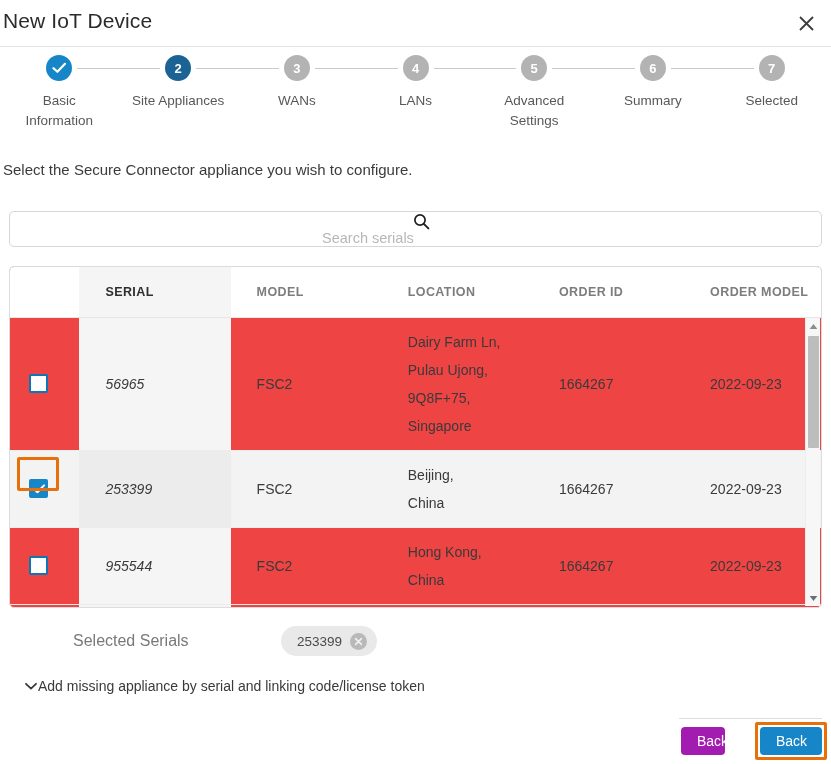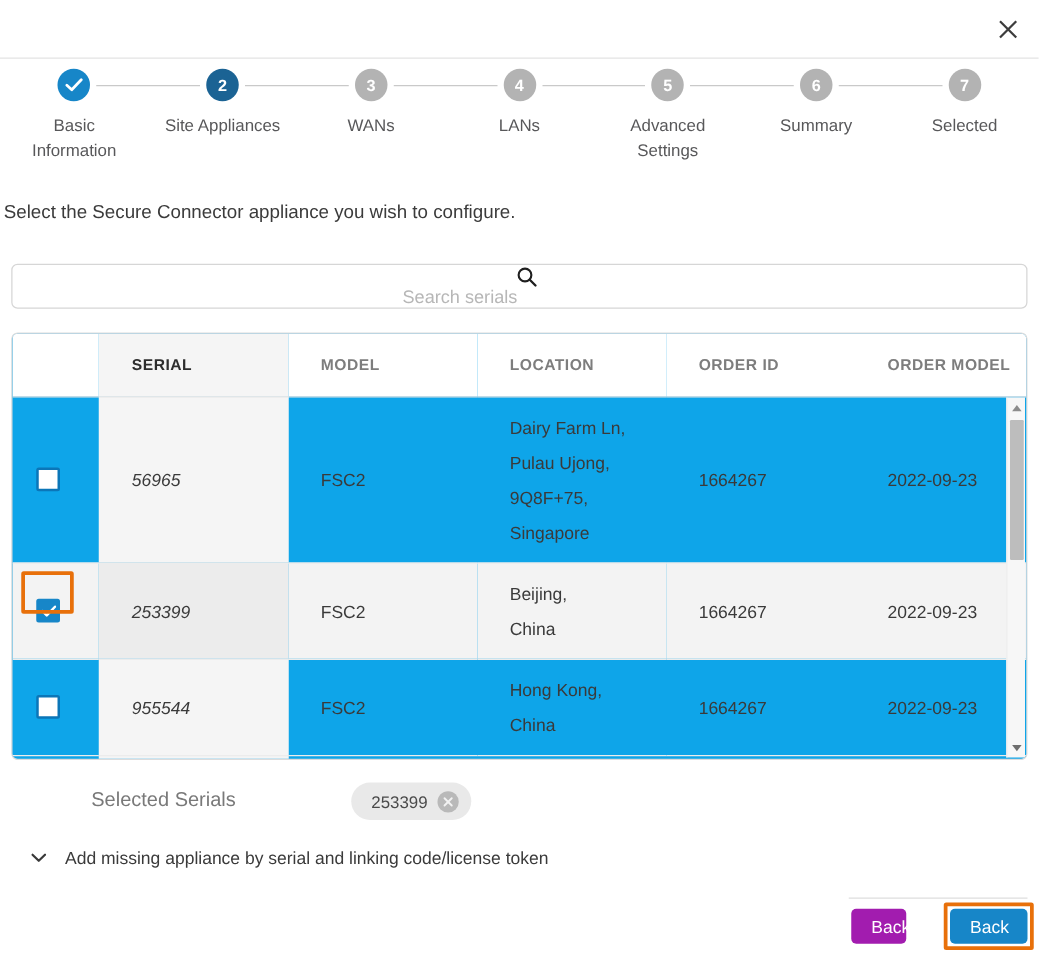--- a/index.html
+++ b/index.html
@@ -74,21 +74,21 @@
   .search-input {
     flex:1; border:none; outline:none; background:transparent;
     font-family:"Liberation Sans", sans-serif; font-size:14.5px;
     color:#333; margin-left:10px; margin-right:10px;
   }
   .search-input::placeholder { color:#b7b7b7; }
 
   
   .table-wrap {
     position:absolute; left:9px; top:266px; width:813px; height:342px;
-    border:1px solid #dcdcdc; border-radius:5px; background:#0ea5e9;
+    border:1px solid #dcdcdc; border-radius:5px; background:#ef4444;
     overflow:hidden;
   }
   table.grid { width:100%; border-collapse:collapse; table-layout:fixed; }
   table.grid col.c-check { width:68px; }
   table.grid col.c-serial { width:148px; }
   table.grid col.c-model { width:148px; }
   table.grid col.c-loc   { width:148px; }
   table.grid col.c-order { width:148px; }
   table.grid col.c-date  { width:134px; }
 
@@ -153,21 +153,21 @@
     display:flex; align-items:center; gap:8px; font-size:13.5px;
   }
   .chip-x {
     width:17px; height:17px; border-radius:50%; background:#b9b9b9;
     display:flex; align-items:center; justify-content:center; cursor:pointer;
   }
 
   
   .expander {
     position:absolute; left:24px; top:675px; height:22px;
-    display:flex; align-items:center; gap:14px; cursor:pointer;
+    display:flex; align-items:center; cursor:pointer;
   }
   .expander .chev { width:14px; height:14px; display:flex;
     align-items:center; justify-content:center; }
   .expander .exp-text { font-size:14px; color:#3a3a3a; }
 
   
   .footer-sep {
     position:absolute; left:679px; top:718px; width:143px;
     border-top:1px solid #dedede;
   }
@@ -182,20 +182,21 @@
     position:absolute; left:755px; top:722px; width:72px; height:38px;
     border:3px solid #e8700a; border-radius:2px; pointer-events:none; z-index:30;
   }
 </style>
 </head>
 <body>
 
 <div class="dialog">
 
   <div class="titlebar">
+    <div class="dialog-title">New IoT Device</div>
     <div class="close-icon">
       <svg width="17" height="17" viewBox="0 0 17 17" aria-hidden="true">
         <path d="M2 2 L15 15 M15 2 L2 15" stroke="#3d3d3d" stroke-width="1.8" fill="none"></path>
       </svg>
     </div>
   </div>
 
   <div class="stepper" id="stepper">
       <div class="step">
         <div class="step-line"></div>

